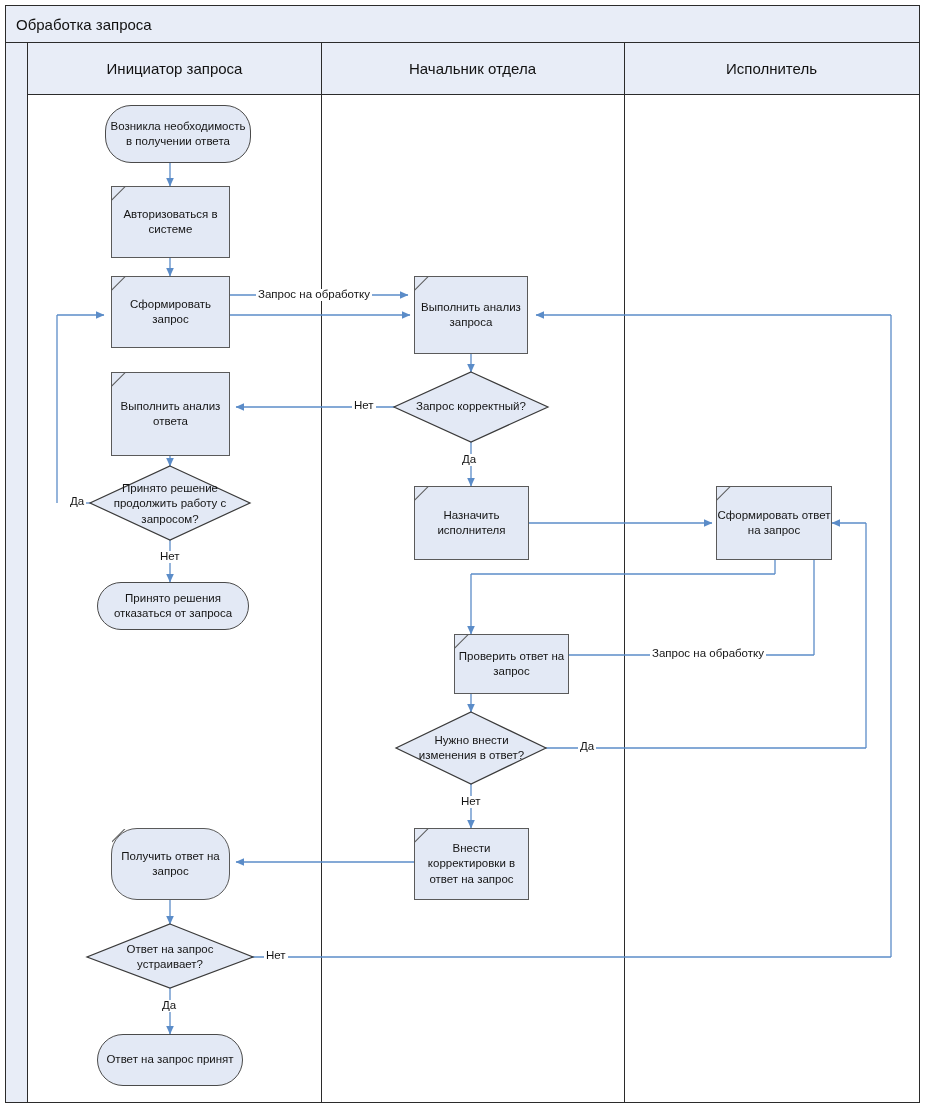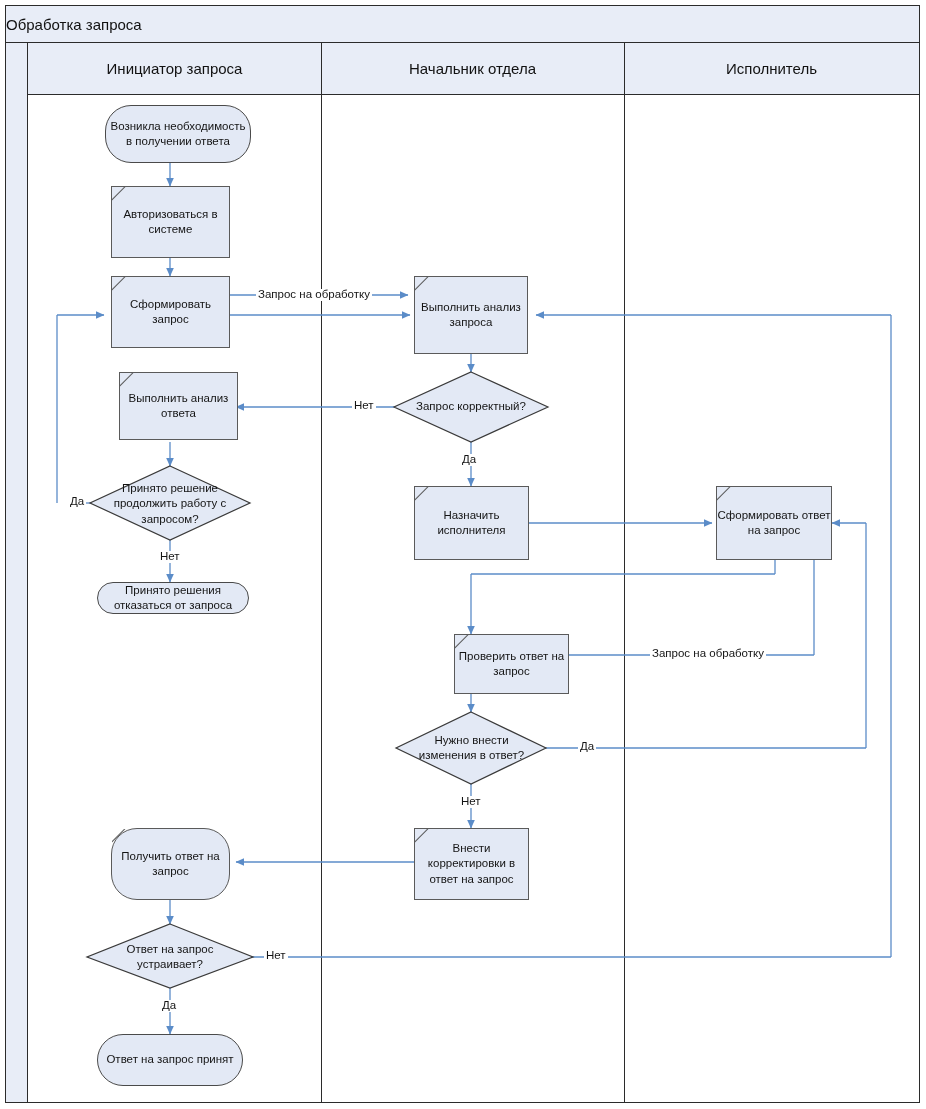--- a/index.html
+++ b/index.html
@@ -5,21 +5,21 @@
   html,body{margin:0;padding:0;background:#ffffff;}
   body{font-family:"Liberation Sans","DejaVu Sans",sans-serif;}
   #page{position:relative;width:926px;height:1109px;overflow:hidden;background:#ffffff;}
 
   
   .pool-frame{position:absolute;left:5px;top:5px;width:915px;height:1098px;
     border:1px solid #2b2b2b;background:#ffffff;box-sizing:border-box;}
   .pool-title-bar{position:absolute;left:5px;top:5px;width:915px;height:38px;
     background:#e8edf7;border:1px solid #2b2b2b;box-sizing:border-box;
     display:flex;align-items:center;}
-  .pool-title-bar span{font-size:15px;color:#111;}
+  .pool-title-bar span{padding-left:10px;font-size:15px;color:#111;}
 
   .pool-side{position:absolute;left:6px;top:43px;width:22px;height:1059px;
     background:#e8edf7;border-right:1px solid #2b2b2b;box-sizing:border-box;}
 
   
   .lane-head{position:absolute;top:43px;height:52px;background:#e8edf7;
     border-bottom:1px solid #2b2b2b;box-sizing:border-box;
     display:flex;align-items:center;justify-content:center;
     font-size:15px;color:#111;}
   .lane-div{position:absolute;top:43px;width:1px;height:1059px;background:#2b2b2b;}
@@ -135,37 +135,37 @@
   <div class="node proc" style="left:111px;top:186px;width:119px;height:72px;">
     <i class="corner"></i>
     <span>Авторизоваться в системе</span>
   </div>
 
   <div class="node proc" style="left:111px;top:276px;width:119px;height:72px;">
     <i class="corner"></i>
     <span>Сформировать запрос</span>
   </div>
 
-  <div class="node proc" style="left:111px;top:372px;width:119px;height:68px;margin-left:8px;">
+  <div class="node proc" style="left:111px;top:372px;width:119px;height:84px;">
     <i class="corner"></i>
     <span>Выполнить анализ ответа</span>
   </div>
 
   <svg class="conn" style="left:0;top:0;">
     <polygon points="170,466 250,503 170,540 90,503" fill="#e3e9f5" stroke="#3a3a3a" stroke-width="1.2"></polygon>
     <polygon points="471,372 548,407 471,442 394,407" fill="#e3e9f5" stroke="#3a3a3a" stroke-width="1.2"></polygon>
     <polygon points="471,712 546,748 471,784 396,748" fill="#e3e9f5" stroke="#3a3a3a" stroke-width="1.2"></polygon>
     <polygon points="170,924 253,957 170,988 87,957" fill="#e3e9f5" stroke="#3a3a3a" stroke-width="1.2"></polygon>
   </svg>
 
   <div class="dectext" style="left:100px;top:470px;width:140px;height:68px;">
     <span>Принято решение продолжить работу с запросом?</span>
   </div>
 
-  <div class="node term" style="left:97px;top:582px;width:152px;height:32px;">
+  <div class="node term" style="left:97px;top:582px;width:152px;height:48px;">
     <span>Принято решения отказаться от запроса</span>
   </div>
 
   <div class="node proc" style="left:111px;top:828px;width:119px;height:72px;border-radius:26px;">
     <i class="corner"></i>
     <span>Получить ответ на запрос</span>
   </div>
 
   <div class="dectext" style="left:104px;top:930px;width:132px;height:54px;">
     <span>Ответ на запрос устраивает?</span>

